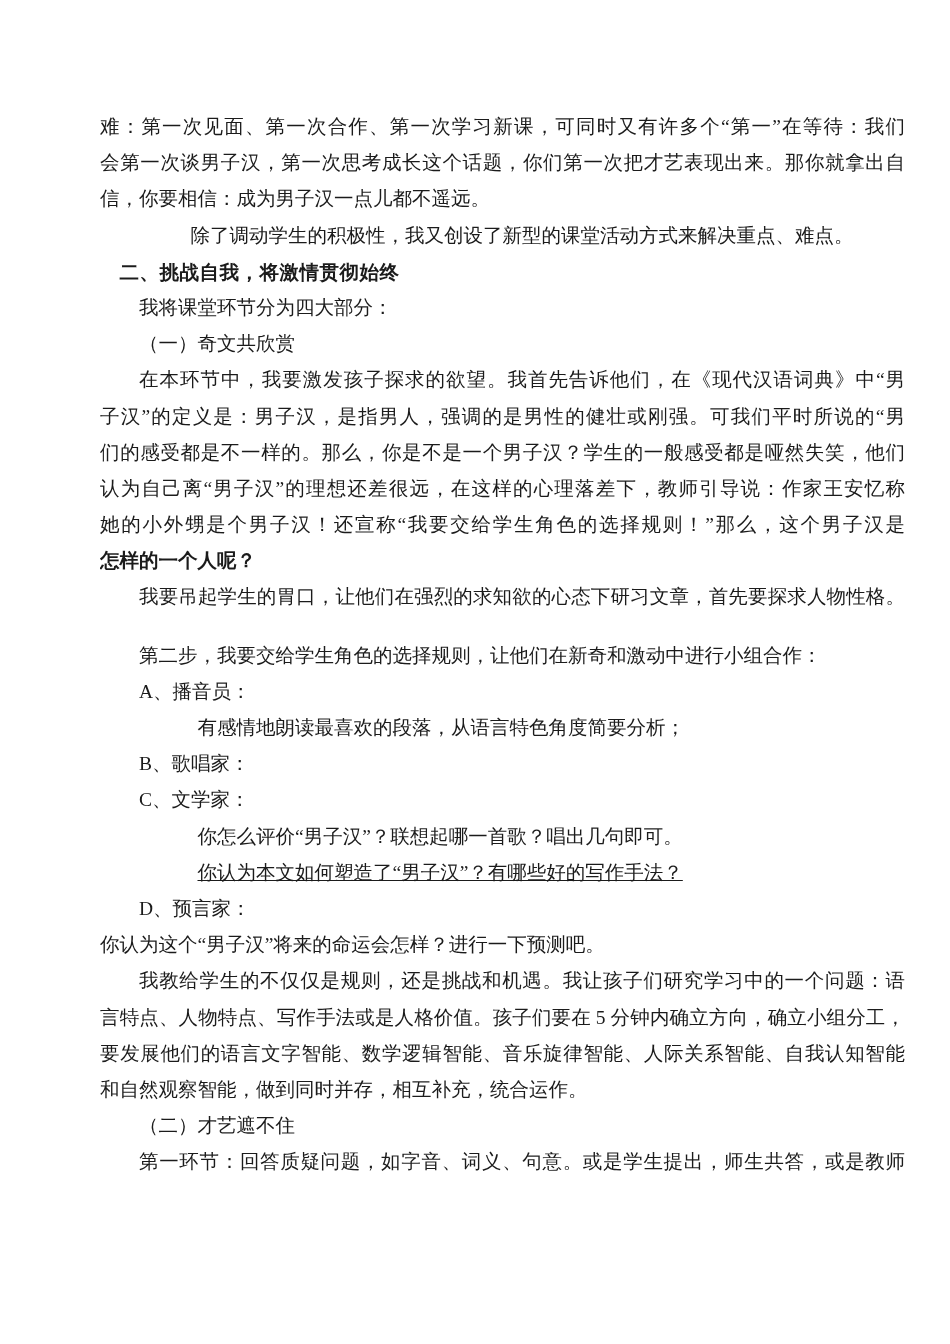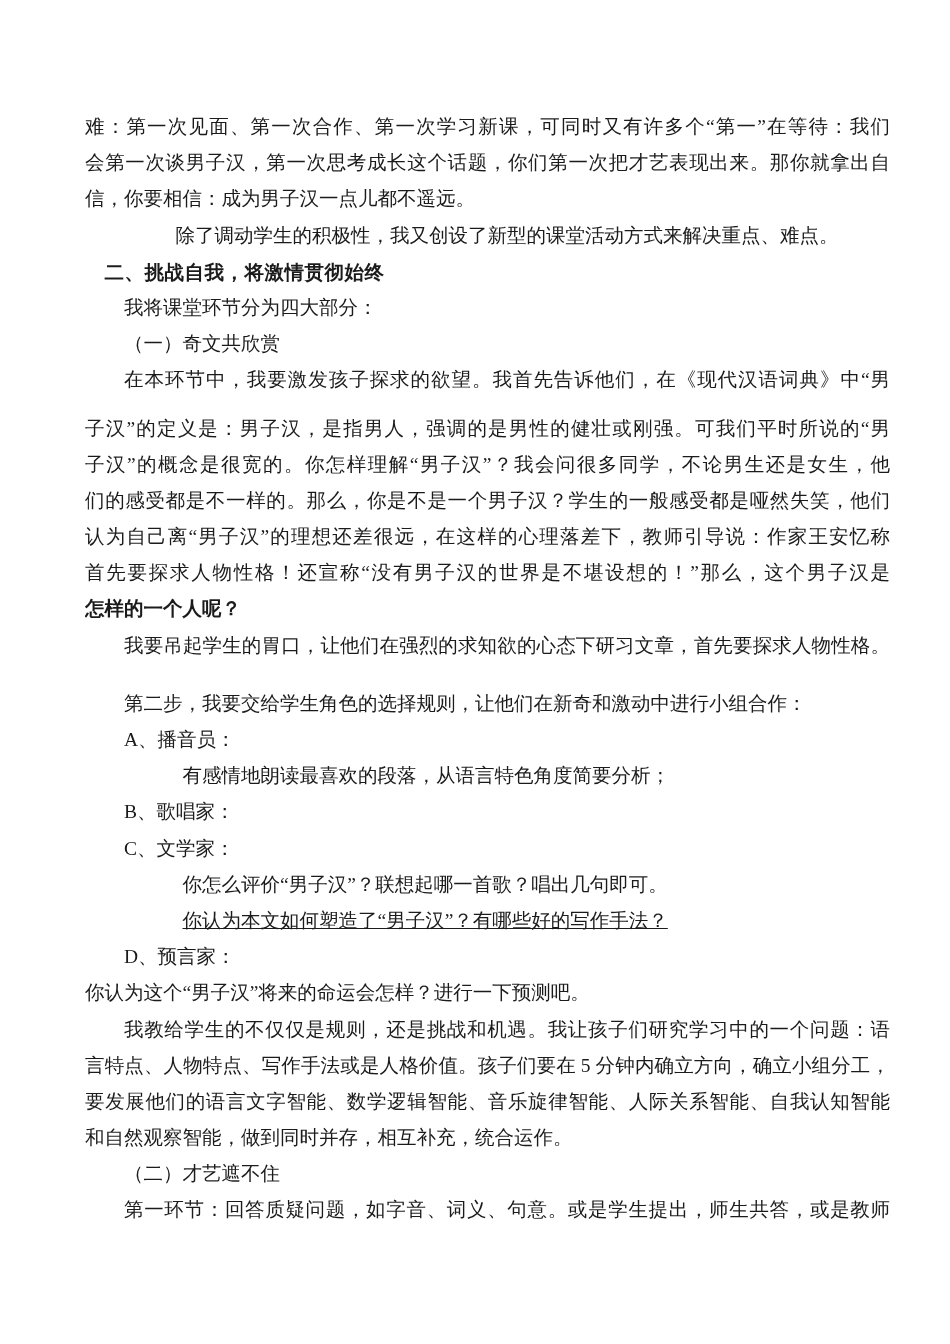--- a/index.html
+++ b/index.html
@@ -9,21 +9,21 @@
   }
   .page {
     position: relative;
     width: 950px;
     height: 1344px;
     background: #ffffff;
     overflow: hidden;
   }
   .textblock {
     position: absolute;
-    left: 85px;
+    left: 100px;
     top: 109px;
     width: 805px;
     font-family: "Liberation Serif", "DejaVu Serif", serif;
     font-size: 19.5px;
     color: #1b1b1b;
   }
   .line {
     height: 36.2px;
     line-height: 36.2px;
     overflow: hidden;
@@ -46,25 +46,24 @@
 <div class="page">
   <div class="textblock" style="color: rgb(27, 27, 27);">
       <div class="line j" style="text-indent: 0em;">难：第一次见面、第一次合作、第一次学习新课，可同时又有许多个“第一”在等待：我们</div>
       <div class="line j" style="text-indent: 0em;">会第一次谈男子汉，第一次思考成长这个话题，你们第一次把才艺表现出来。那你就拿出自</div>
       <div class="line" style="text-indent: 0em;">信，你要相信：成为男子汉一点儿都不遥远。</div>
       <div class="line" style="text-indent: 2em; text-align: center;">除了调动学生的积极性，我又创设了新型的课堂活动方式来解决重点、难点。</div>
       <div class="line b" style="text-indent: 1em;">二、挑战自我，将激情贯彻始终</div>
       <div class="line" style="text-indent: 2em; font-family: Liberation Serif, serif;">我将课堂环节分为四大部分：</div>
       <div class="line" style="text-indent: 2em;">（一）奇文共欣赏</div>
       <div class="line j" style="text-indent: 2em;">在本环节中，我要激发孩子探求的欲望。我首先告诉他们，在《现代汉语词典》中“男</div>
-      <div class="line j" style="text-indent: 0em; margin-top: 12px;">子汉”的定义是：男子汉，是指男人，强调的是男性的健壮或刚强。可我们平时所说的“男</div>
-      <div class="line j" style="text-indent: 0em;">子汉”的概念是很宽的。你怎样理解“男子汉”？我会问很多同学，不论男生还是女生，他</div>
+      <div class="line j" style="text-indent: 0em;">子汉”的定义是：男子汉，是指男人，强调的是男性的健壮或刚强。可我们平时所说的“男</div>
       <div class="line j" style="text-indent: 0em;">们的感受都是不一样的。那么，你是不是一个男子汉？学生的一般感受都是哑然失笑，他们</div>
       <div class="line j" style="text-indent: 0em;">认为自己离“男子汉”的理想还差很远，在这样的心理落差下，教师引导说：作家王安忆称</div>
-      <div class="line j" style="text-indent: 0em;">首先要探求人物性格！还宣称“没有男子汉的世界是不堪设想的！”那么，这个男子汉是</div>
+      <div class="line j" style="text-indent: 0em;">她的小外甥是个男子汉！还宣称“我要交给学生角色的选择规则！”那么，这个男子汉是</div>
       <div class="line" style="text-indent: 0em; font-weight: bold;">怎样的一个人呢？</div>
       <div class="line j" style="text-indent: 2em;">我要吊起学生的胃口，让他们在强烈的求知欲的心态下研习文章，首先要探求人物性格。</div>
       <div class="line" style="text-indent: 2em; margin-top: 22px;">第二步，我要交给学生角色的选择规则，让他们在新奇和激动中进行小组合作：</div>
       <div class="line" style="text-indent: 2em;">A、播音员：</div>
       <div class="line" style="text-indent: 5em;">有感情地朗读最喜欢的段落，从语言特色角度简要分析；</div>
       <div class="line" style="text-indent: 2em;">B、歌唱家：</div>
       <div class="line" style="text-indent: 2em;">C、文学家：</div>
       <div class="line" style="text-indent: 5em;">你怎么评价“男子汉”？联想起哪一首歌？唱出几句即可。</div>
       <div class="line" style="text-indent: 5em; text-decoration: underline;">你认为本文如何塑造了“男子汉”？有哪些好的写作手法？</div>
       <div class="line" style="text-indent: 2em;">D、预言家：</div>

